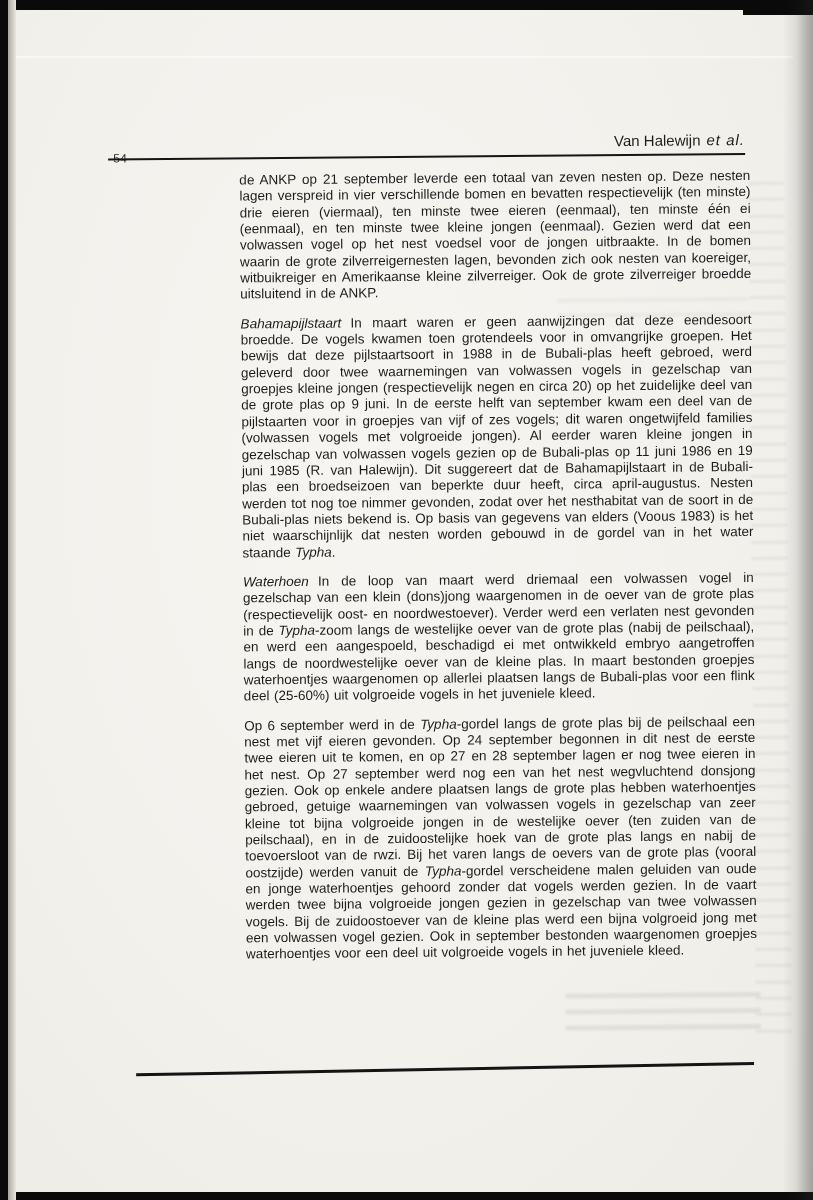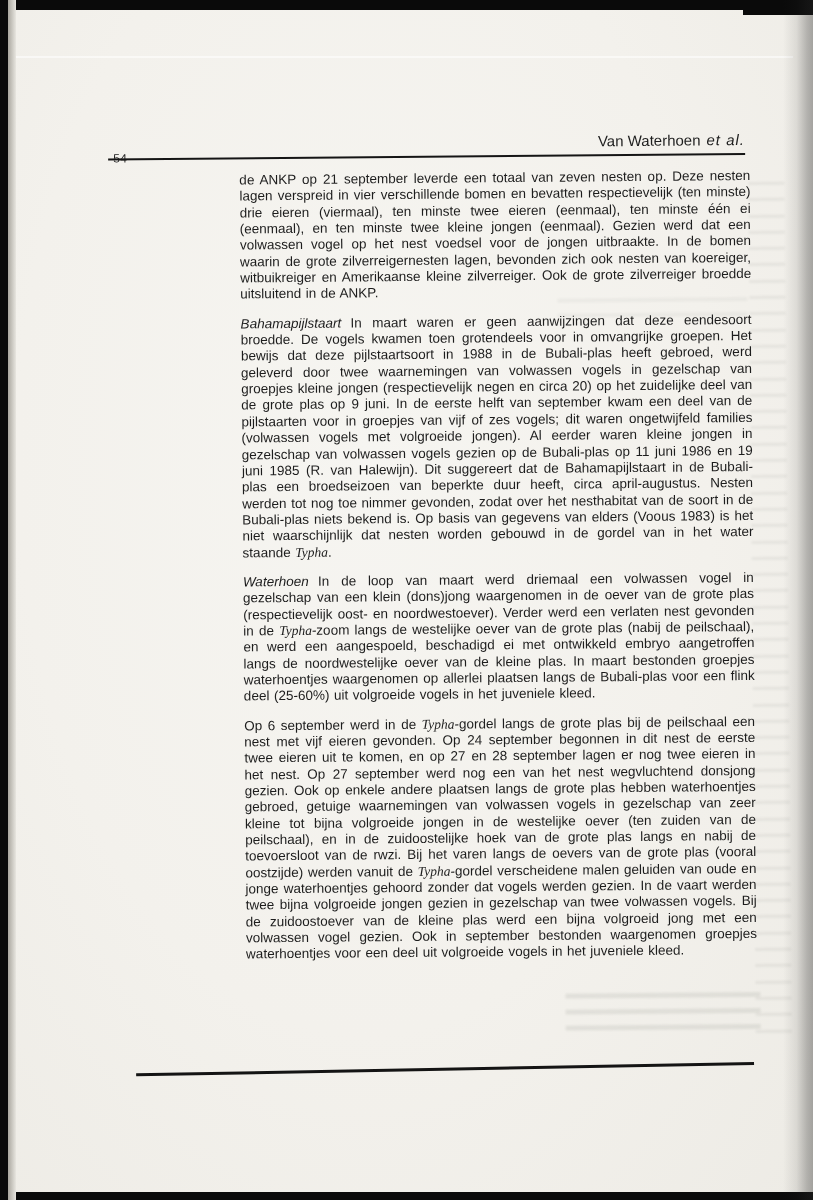--- a/index.html
+++ b/index.html
@@ -26,21 +26,21 @@
   .page-number{position:absolute;left:117px;top:149px;font-size:12px;letter-spacing:.3px;}
   .running-head{position:absolute;right:64px;top:134px;font-size:15px;white-space:nowrap;}
   .running-head .etal{font-style:italic;margin-left:6px;letter-spacing:1px;}
   .header-rule{position:absolute;left:112px;top:156px;width:637px;height:2px;background:#151515;}
 
   .body-text{position:absolute;left:243px;top:171px;width:511px;}
   .body-text p{
     margin:0 0 13px 0;font-size:13.5px;line-height:16.35px;
     text-align:justify;word-spacing:.06em;color:#1d1d1d;
   }
-  .it{font-style:italic;font-family:Liberation Serif, serif;}
+  .it{font-style:italic;}
   .lead{font-style:italic;margin-right:.7em;margin-top:46px;}
 
   .footer-rule{position:absolute;left:132px;top:1068px;width:618px;height:3px;background:#141414;
     transform:rotate(-0.55deg);}
 
   
   .bleed{position:absolute;pointer-events:none;filter:blur(1.2px);}
   .bleed-right{left:752px;top:185px;width:36px;height:860px;opacity:.10;
     background:repeating-linear-gradient(to bottom, rgba(70,75,70,.7) 0 3px, transparent 3px 16.3px);}
   .bleed-bottom{left:562px;top:995px;width:195px;height:46px;opacity:.16;
@@ -53,21 +53,21 @@
 
 <div class="scan-canvas">
 
   <div class="scan-band"></div>
 
   <div class="print-area">
 
     <div class="page-number">54</div>
 
     <div class="running-head">
-      <span>Van Waterhoen</span><span class="etal">et al.</span>
+      <span>Van Halewijn</span><span class="etal">et al.</span>
     </div>
 
     <div class="header-rule"></div>
 
     <div class="body-text">
         <p><span>de ANKP op 21 september leverde een totaal van zeven nesten op. Deze nesten lagen verspreid in vier verschillende bomen en bevatten respectievelijk (ten minste) drie eieren (viermaal), ten minste twee eieren (eenmaal), ten minste één ei (eenmaal), en ten minste twee kleine jongen (eenmaal). Gezien werd dat een volwassen vogel op het nest voedsel voor de jongen uitbraakte. In de bomen waarin de grote zilverreigernesten lagen, bevonden zich ook nesten van koereiger, witbuikreiger en Amerikaanse kleine zilverreiger. Ook de grote zilverreiger broedde uitsluitend in de ANKP.</span></p>
         <p><span class="lead">Bahamapijlstaart</span><span>In maart waren er geen aanwijzingen dat deze eendesoort broedde. De vogels kwamen toen grotendeels voor in omvangrijke groepen. Het bewijs dat deze pijlstaartsoort in 1988 in de Bubali-plas heeft gebroed, werd geleverd door twee waarnemingen van volwassen vogels in gezelschap van groepjes kleine jongen (respectievelijk negen en circa 20) op het zuidelijke deel van de grote plas op 9 juni. In de eerste helft van september kwam een deel van de pijlstaarten voor in groepjes van vijf of zes vogels; dit waren ongetwijfeld families (volwassen vogels met volgroeide jongen). Al eerder waren kleine jongen in gezelschap van volwassen vogels gezien op de Bubali-plas op 11 juni 1986 en 19 juni 1985 (R. van Halewijn). Dit suggereert dat de Bahamapijlstaart in de Bubali-plas een broedseizoen van beperkte duur heeft, circa april-augustus. Nesten werden tot nog toe nimmer gevonden, zodat over het nesthabitat van de soort in de Bubali-plas niets bekend is. Op basis van gegevens van elders (Voous 1983) is het niet waarschijnlijk dat nesten worden gebouwd in de gordel van in het water staande </span><span class="it">Typha</span><span>.</span></p>
         <p><span class="lead">Waterhoen</span><span>In de loop van maart werd driemaal een volwassen vogel in gezelschap van een klein (dons)jong waargenomen in de oever van de grote plas (respectievelijk oost- en noordwestoever). Verder werd een verlaten nest gevonden in de </span><span class="it">Typha</span><span>-zoom langs de westelijke oever van de grote plas (nabij de peilschaal), en werd een aangespoeld, beschadigd ei met ontwikkeld embryo aangetroffen langs de noordwestelijke oever van de kleine plas. In maart bestonden groepjes waterhoentjes waargenomen op allerlei plaatsen langs de Bubali-plas voor een flink deel (25-60%) uit volgroeide vogels in het juveniele kleed.</span></p>
         <p><span>Op 6 september werd in de </span><span class="it">Typha</span><span>-gordel langs de grote plas bij de peilschaal een nest met vijf eieren gevonden. Op 24 september begonnen in dit nest de eerste twee eieren uit te komen, en op 27 en 28 september lagen er nog twee eieren in het nest. Op 27 september werd nog een van het nest wegvluchtend donsjong gezien. Ook op enkele andere plaatsen langs de grote plas hebben waterhoentjes gebroed, getuige waarnemingen van volwassen vogels in gezelschap van zeer kleine tot bijna volgroeide jongen in de westelijke oever (ten zuiden van de peilschaal), en in de zuidoostelijke hoek van de grote plas langs en nabij de toevoersloot van de rwzi. Bij het varen langs de oevers van de grote plas (vooral oostzijde) werden vanuit de </span><span class="it">Typha</span><span>-gordel verscheidene malen geluiden van oude en jonge waterhoentjes gehoord zonder dat vogels werden gezien. In de vaart werden twee bijna volgroeide jongen gezien in gezelschap van twee volwassen vogels. Bij de zuidoostoever van de kleine plas werd een bijna volgroeid jong met een volwassen vogel gezien. Ook in september bestonden waargenomen groepjes waterhoentjes voor een deel uit volgroeide vogels in het juveniele kleed.</span></p>
       </div>

